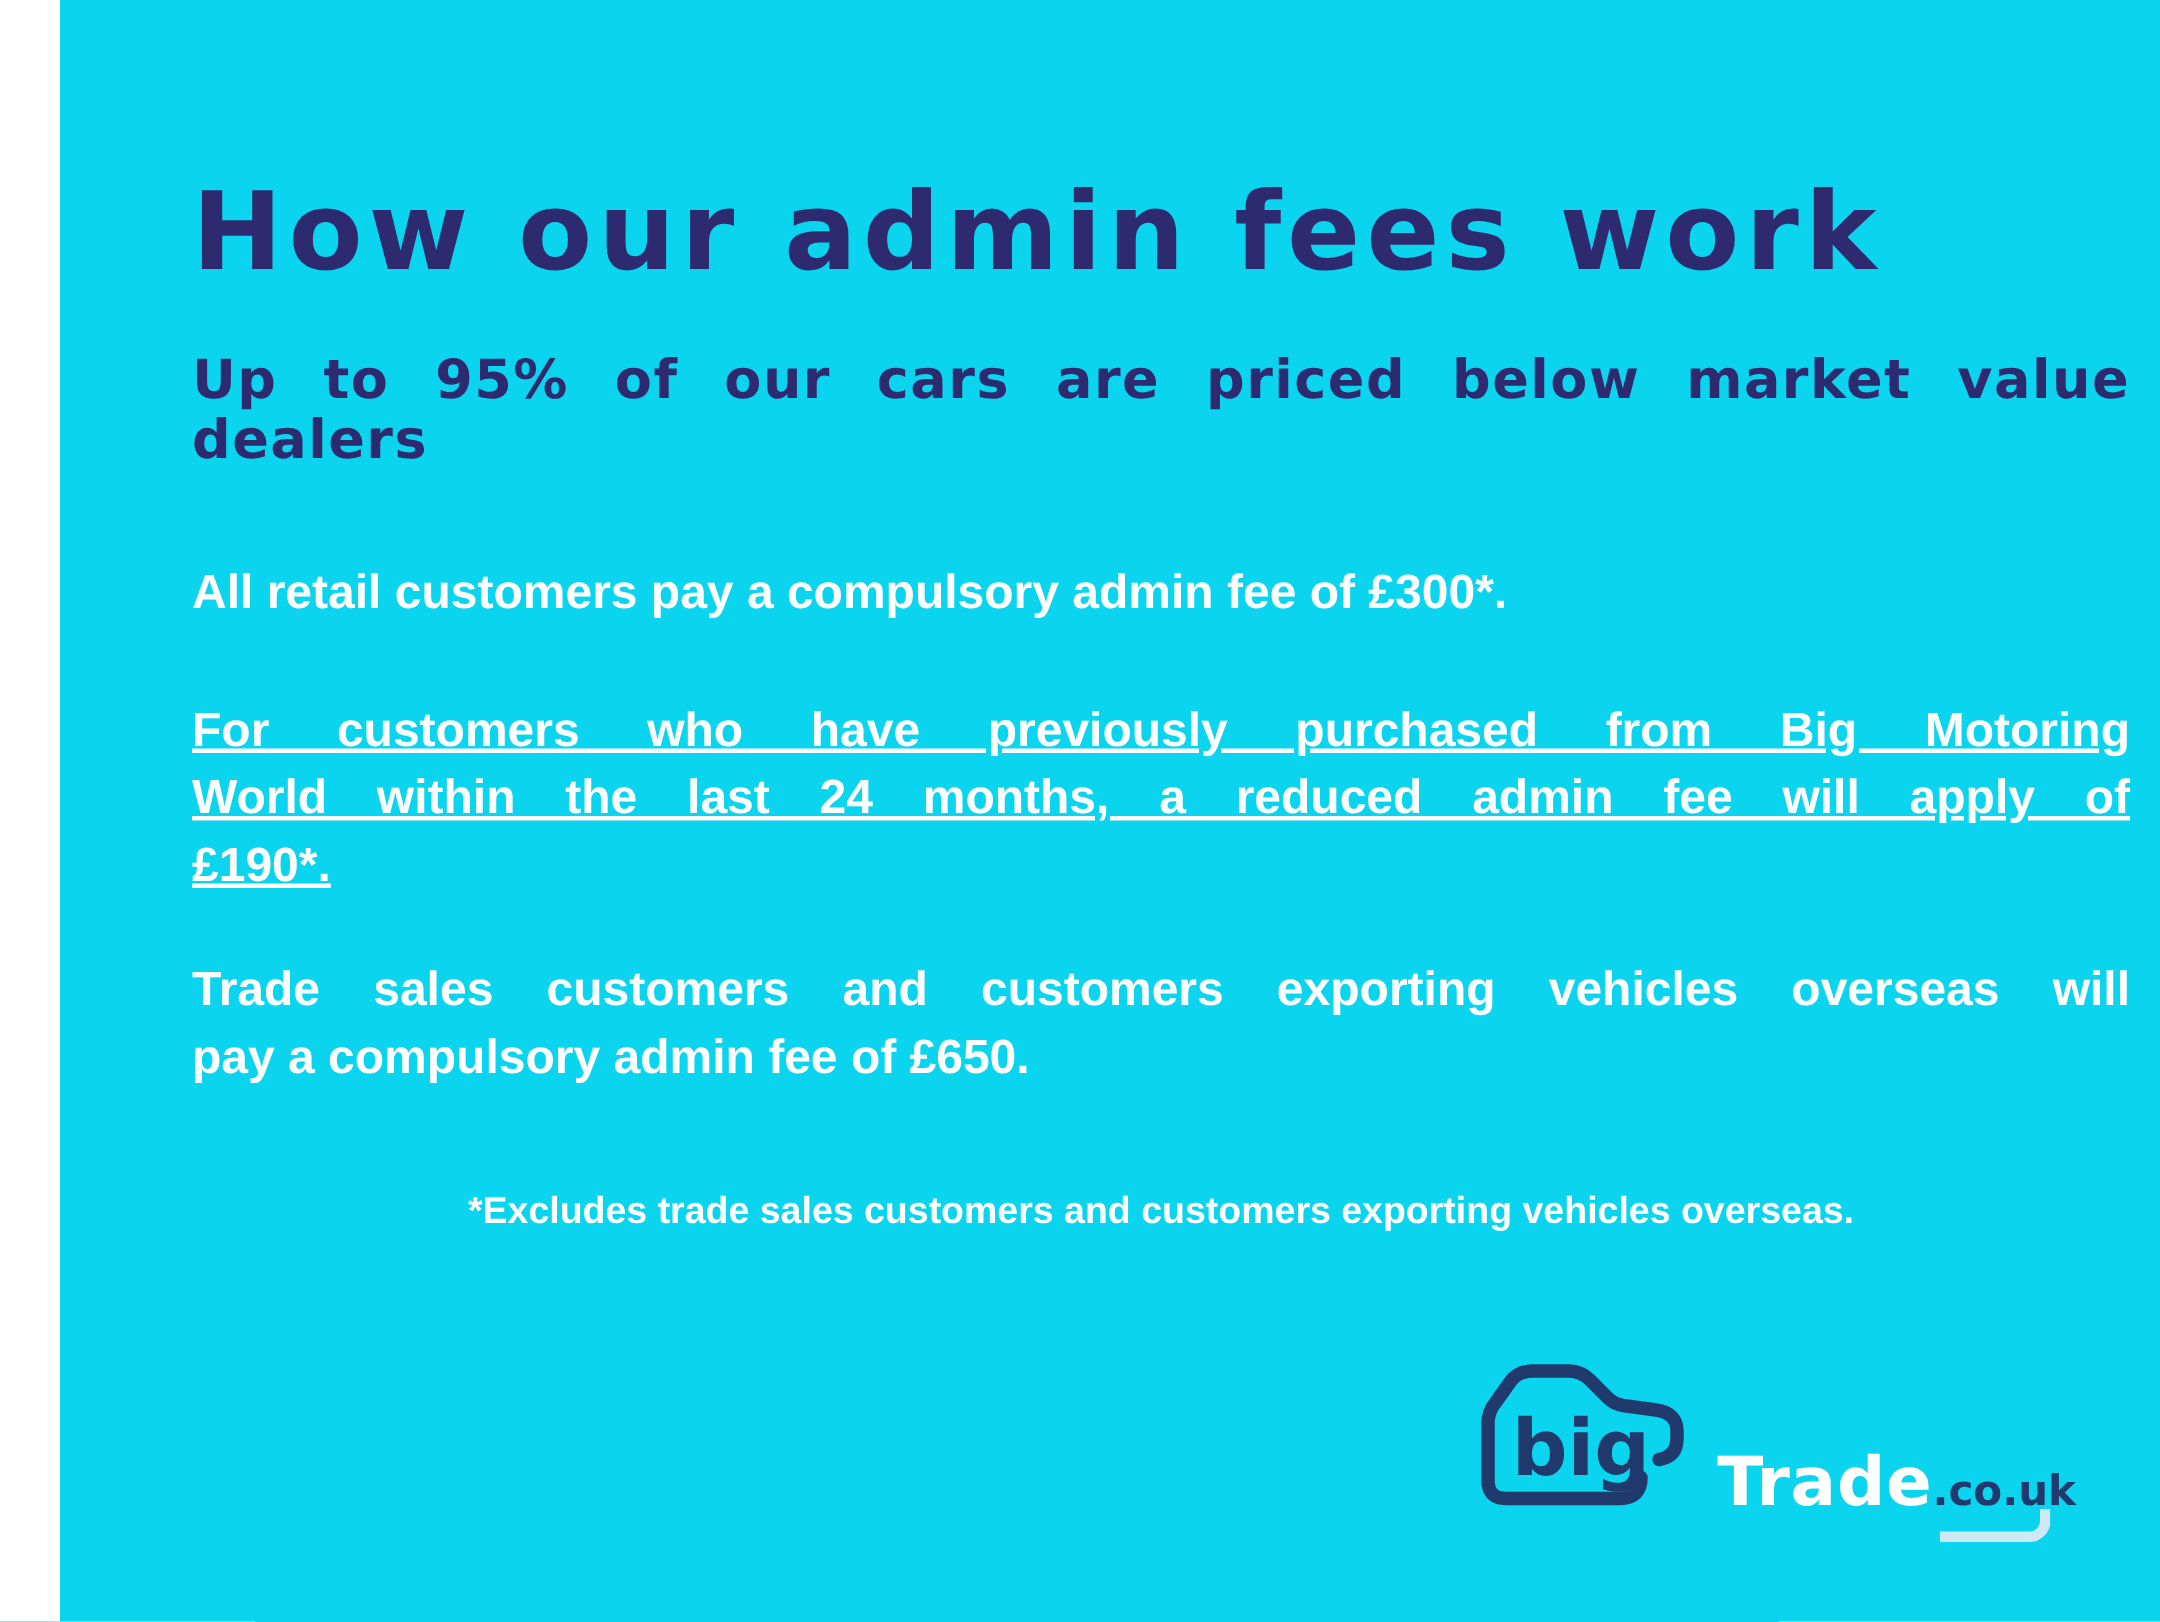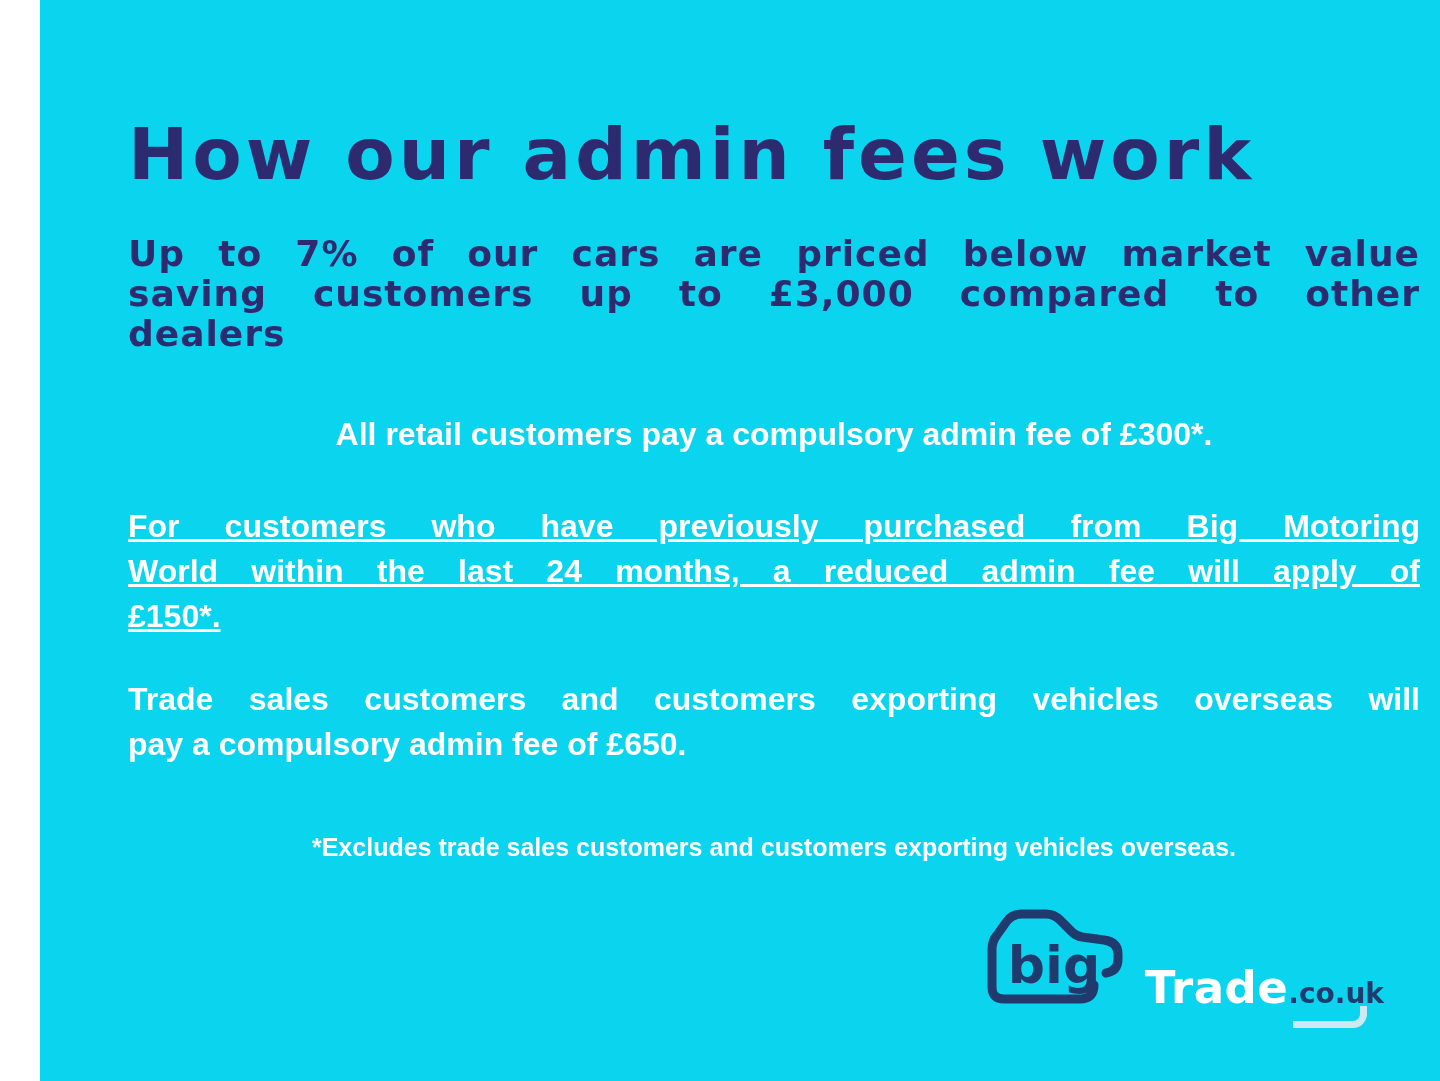--- a/index.html
+++ b/index.html
@@ -39,21 +39,21 @@
     line-height: 40px;
     letter-spacing: 1px;
   }
   .body-para {
     color: var(--text-white);
     font-family: "Liberation Sans", sans-serif;
     font-size: 32px;
     font-weight: 700;
     line-height: 45px;
   }
-  .para-1 { margin-top: 58px; text-align: center; }
+  .para-1 { margin-top: 58px; }
   .para-2 { margin-top: 47px; text-decoration: underline; }
   .para-3 { margin-top: 38px; }
   
   .lines .line:not(:last-child) { text-align-last: justify; }
   .footnote {
     margin-top: 66px;
     text-align: center;
     color: var(--text-white);
     font-family: "Liberation Sans", sans-serif;
     font-size: 25px;
@@ -95,33 +95,32 @@
   }
 </style>
 </head>
 <body>
 
 <div class="page">
 
   <h1 class="title">How our admin fees work</h1>
 
   <div class="subtitle lines">
-      <div class="line">Up to 7% of our cars are priced below market value</div>
-      <div class="line">saving customers up to £3,000 compared to other</div>
+      <div class="line">Up to 95% of our cars are priced below market value</div>
       <div class="line">dealers</div>
     </div>
 
   <div class="body-para para-1 lines">
       <div class="line">All retail customers pay a compulsory admin fee of £300*.</div>
     </div>
 
   <div class="body-para para-2 lines">
       <div class="line">For customers who have previously purchased from Big Motoring</div>
       <div class="line">World within the last 24 months, a reduced admin fee will apply of</div>
-      <div class="line">£150*.</div>
+      <div class="line">£190*.</div>
     </div>
 
   <div class="body-para para-3 lines">
       <div class="line">Trade sales customers and customers exporting vehicles overseas will</div>
       <div class="line">pay a compulsory admin fee of £650.</div>
     </div>
 
   <div class="footnote">*Excludes trade sales customers and customers exporting vehicles overseas.</div>
 
   <div class="logo">

